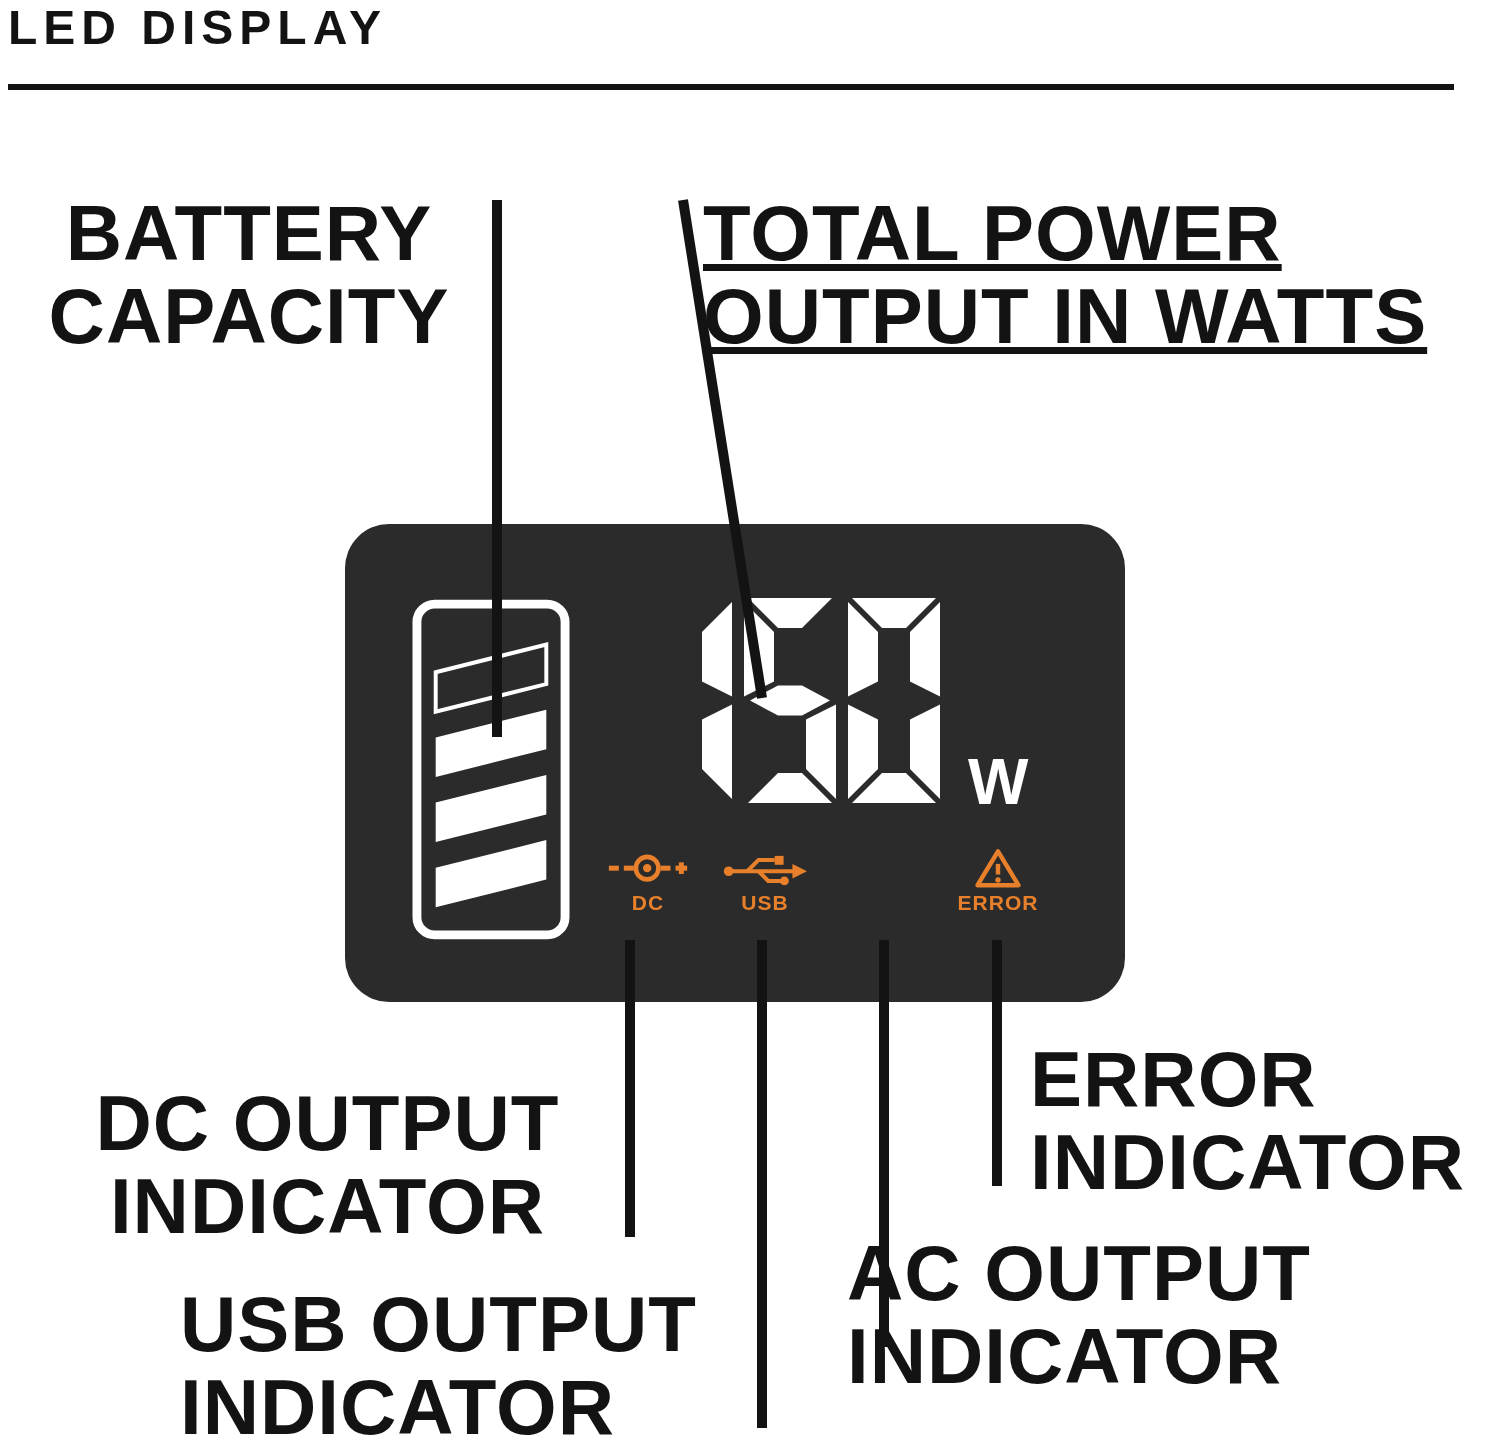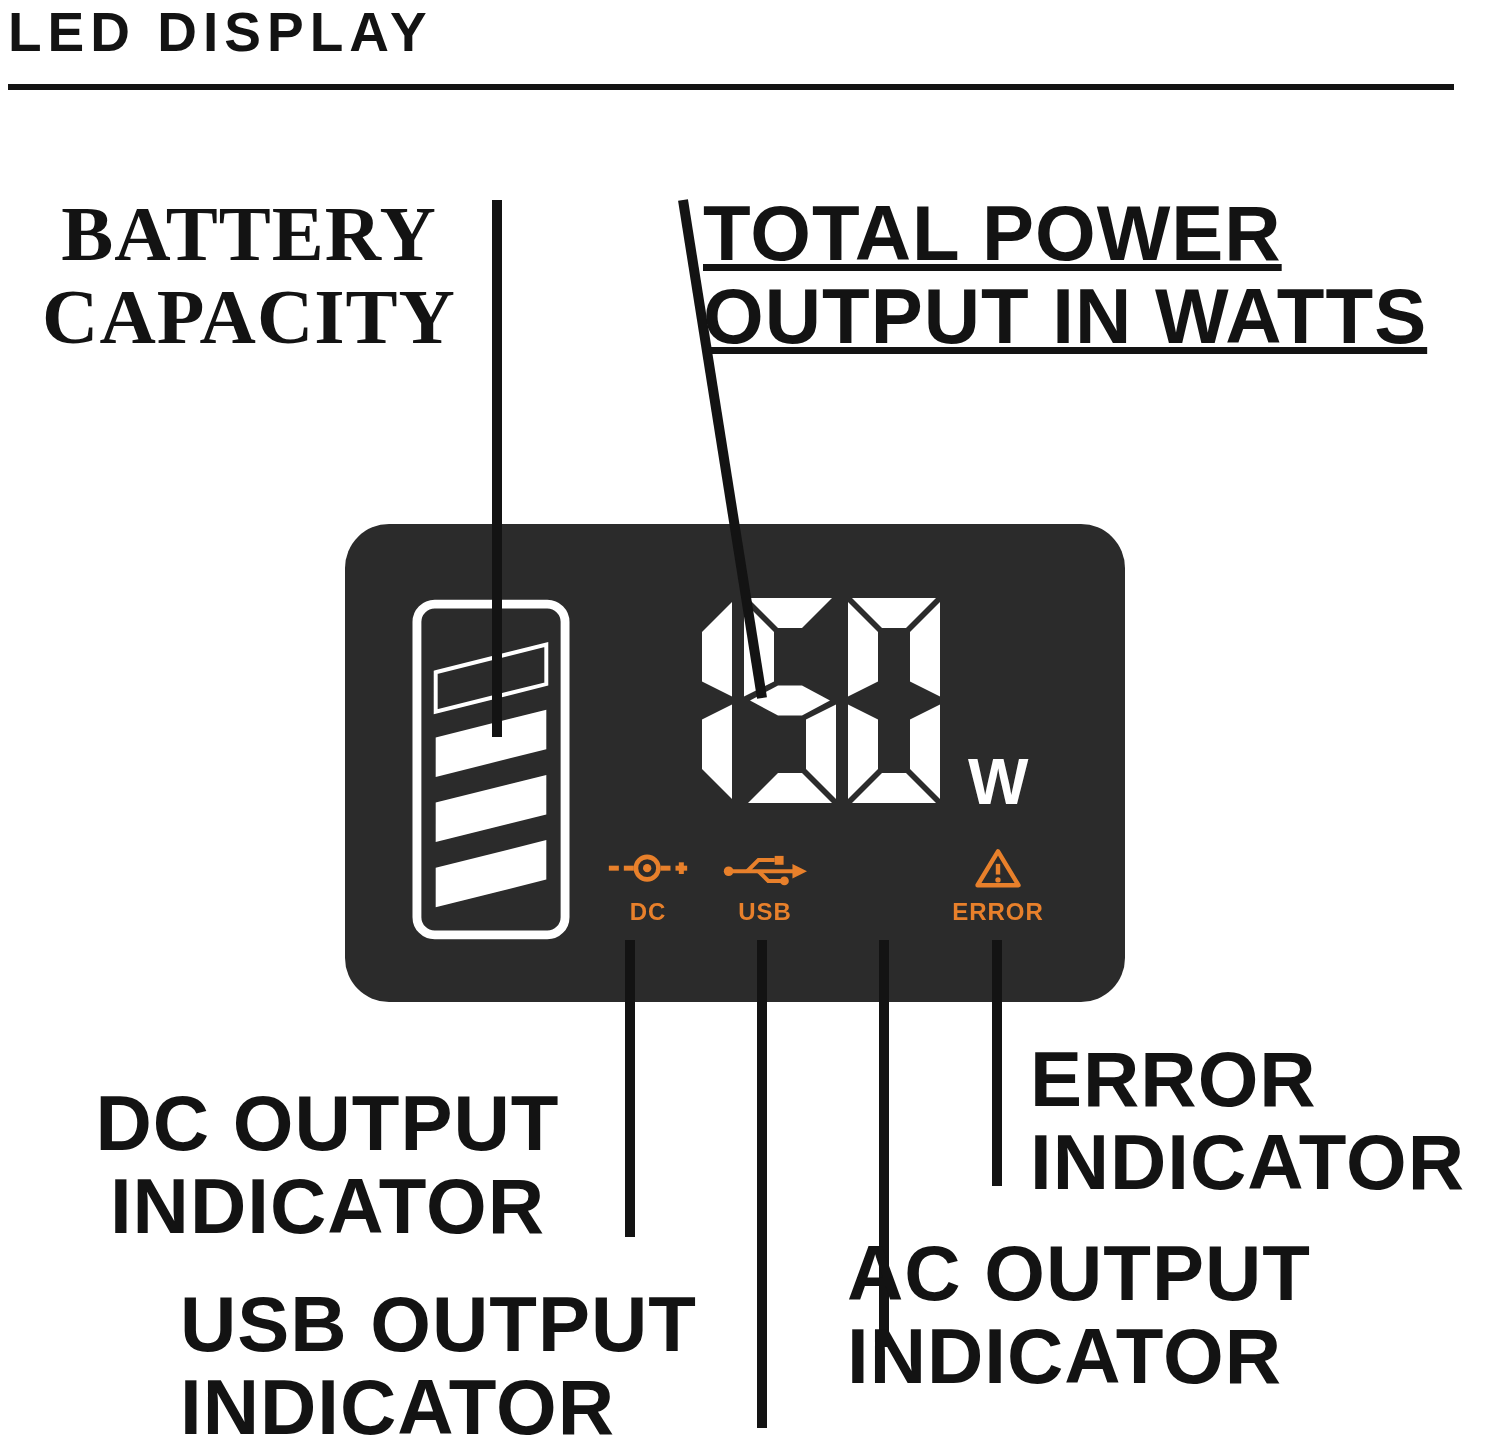--- a/index.html
+++ b/index.html
@@ -1,40 +1,40 @@
 <!DOCTYPE html>
 <html style="--accent: #E8802B; --panel: #2B2B2B; --ink: #131313; --lcd: #FFFFFF;"><head>
 <meta charset="utf-8">
 <style>
   * { margin:0; padding:0; box-sizing:border-box; }
   html,body { background:#fff; }
   body { font-family:"Liberation Sans", sans-serif; }
   .canvas { position:relative; width:1500px; height:1455px; background:#fff; overflow:hidden; color:var(--ink,#131313); }
 
-  .title { position:absolute; left:8px; top:0px; font-size:55px; font-weight:bold; letter-spacing:6px; color:var(--ink,#131313); }
+  .title { position:absolute; left:8px; top:0px; font-size:48px; font-weight:bold; letter-spacing:6px; color:var(--ink,#131313); }
   .rule { position:absolute; left:8px; top:84px; width:1446px; height:6px; background:var(--ink,#131313); }
 
   .callout { position:absolute; font-weight:bold; font-size:78px; line-height:1.07; letter-spacing:1px; white-space:pre-line; color:var(--ink,#131313); z-index:4; }
-  #co-battery { left:10px;  top:192px;  width:478px; text-align:center;font-family:Liberation Serif, serif; }
+  #co-battery { left:10px;  top:192px;  width:478px; text-align:center; }
   #co-total   { left:703px; top:192px;text-decoration:underline; }
   #co-dc      { left:55px;  top:1082px; width:545px; text-align:center; }
   #co-usb     { left:180px; top:1283px; width:565px; }
   #co-ac      { left:847px; top:1232px; width:487px; text-align:left; }
   #co-error   { left:1030px;top:1038px; }
 
   .panel { position:absolute; left:345px; top:524px; width:780px; height:478px; border-radius:44px; background:var(--panel,#2B2B2B); z-index:1; }
 
   .battery-svg { position:absolute; left:412px; top:597px; width:158px; height:345px; z-index:2; }
   .digits-svg  { position:absolute; left:640px; top:598px; width:300px; height:205px; z-index:2; }
   .watt-unit   { position:absolute; left:968px; top:745px; font-size:64px; font-weight:bold; color:var(--lcd,#fff); z-index:2; letter-spacing:1px; }
 
   .ind { position:absolute; top:845px; width:120px; text-align:center; color:var(--accent,#E8802B); z-index:2; }
   #ind-dc{left:588px} #ind-usb{left:705px} #ind-ac{left:822px} #ind-error{left:938px}
   .icon-wrap { height:46px; display:flex; align-items:center; justify-content:center; }
-  .ind .lbl { margin-top:7px; font-size:24px; font-weight:bold; letter-spacing:1px; }
+  .ind .lbl { font-size:21px; font-weight:bold; letter-spacing:1px; }
 
   .lines-svg { position:absolute; left:0; top:0; width:1500px; height:1455px; z-index:3; pointer-events:none; }
   .lines-svg line { stroke:var(--ink,#131313); stroke-width:10; }
 </style>
 </head>
 <body>
 
 <div class="canvas">
 
   <div class="title">LED DISPLAY</div>

